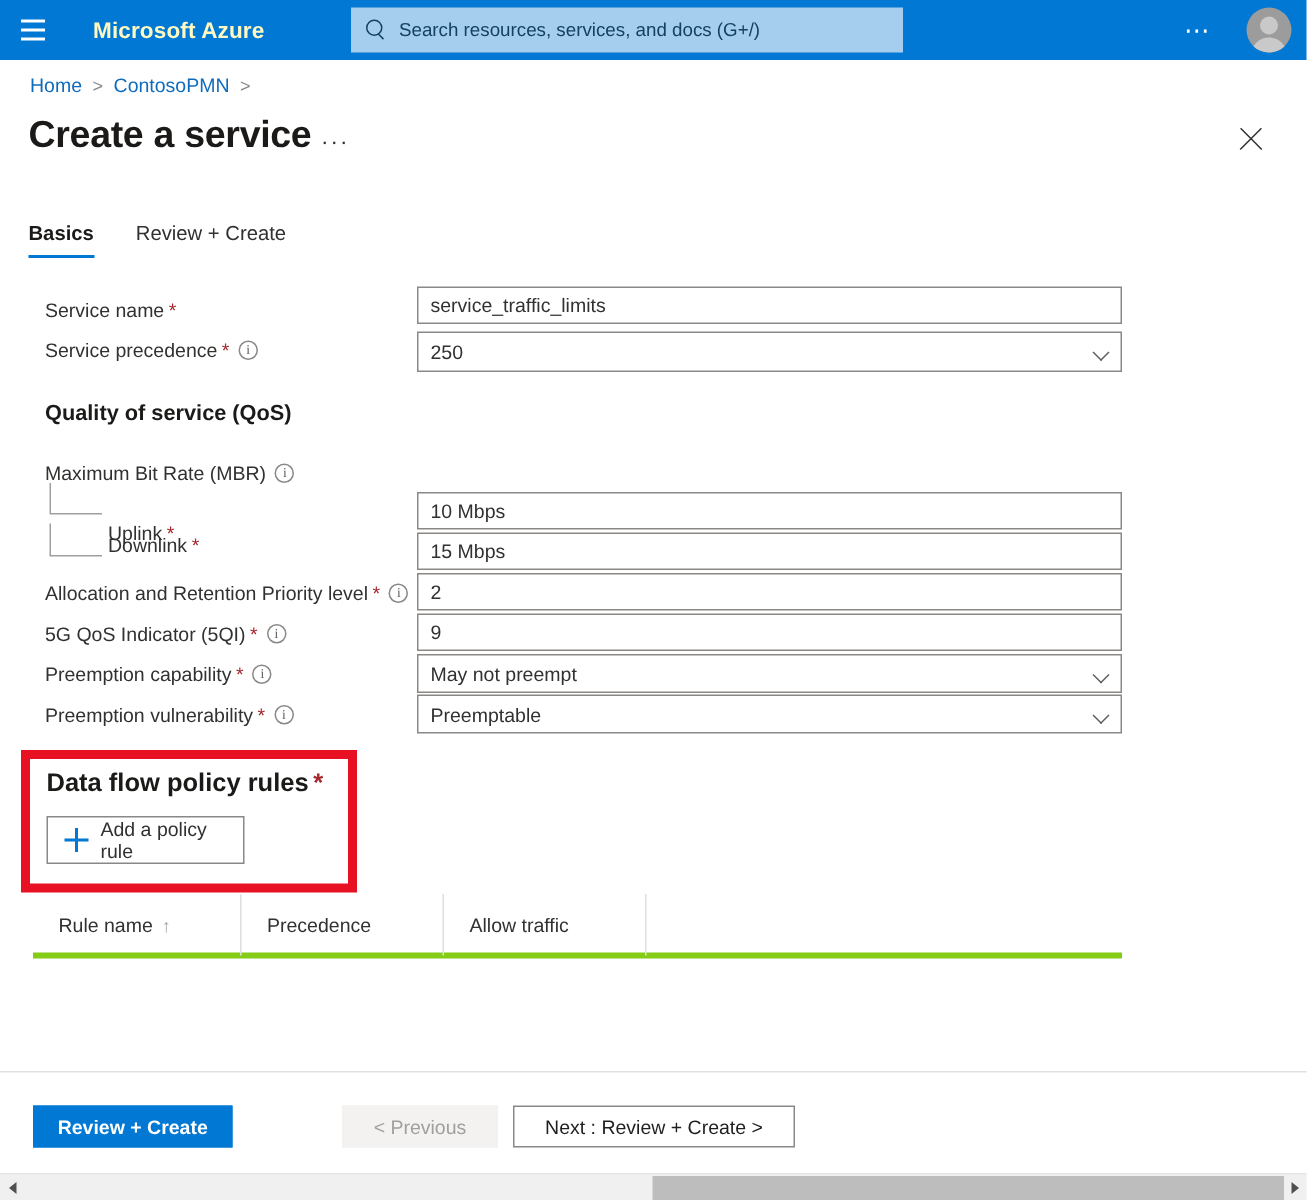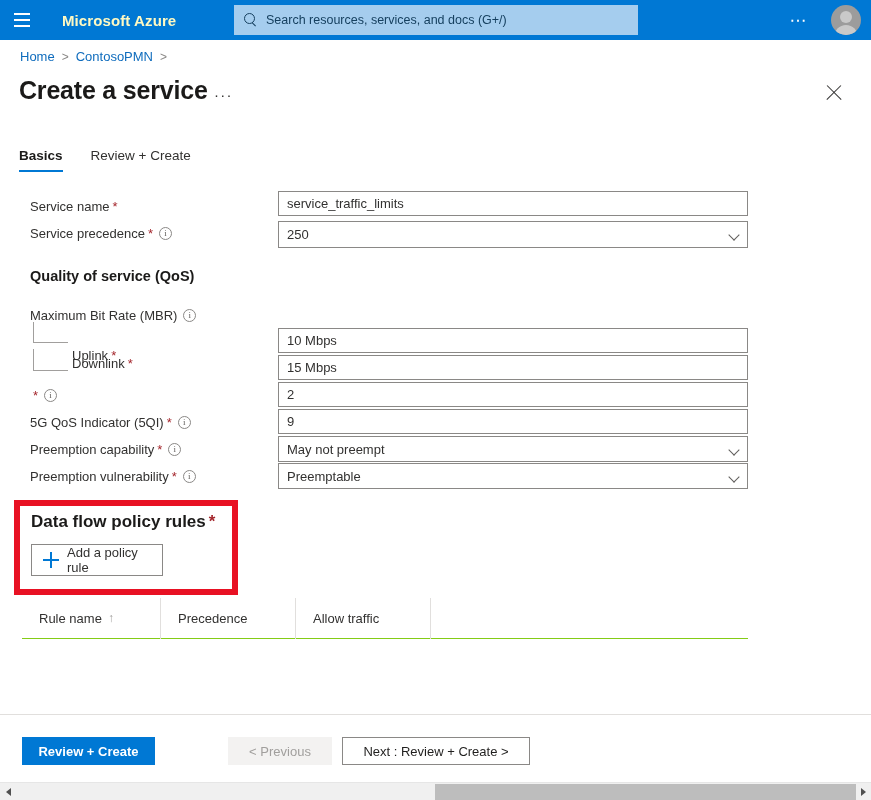--- a/index.html
+++ b/index.html
@@ -32,21 +32,21 @@
   .brand {
     color: #fef9c3;
     font-size: 15px;
     font-weight: bold;
     letter-spacing: .1px;
     margin-left: 18px;
     white-space: nowrap;
   }
   .search-box {
     position: absolute; left: 234px; top: 5px;
-    width: 404px; height: 30px;
+    width: 368px; height: 30px;
     background: #a5cdee;
     display: flex; align-items: center;
     padding: 0 8px;
     cursor: text;
   }
   .search-box .mag {
     width: 14px; height: 14px; position: relative; flex: 0 0 auto;
     margin: 0 8px 0 2px;
   }
   .search-box .mag::before {
@@ -200,21 +200,21 @@
     content: ""; position: absolute; left: 7px; top: 0;
     width: 1.6px; height: 16px; background: #0078d4;
   }
 
   
   .table {
     position: absolute; left: 22px; top: 598px; width: 726px;
   }
   .thead {
     display: flex; height: 41px; align-items: center;
-    border-bottom: 1px solid #84cc16;
+    border-bottom: 4px solid #84cc16;
     justify-content: space-between;
   }
   .th {
     font-size: 13px; color: #323130; height: 41px;
     display: flex; align-items: center; padding-left: 17px;
     border-left: 1px solid #e1dfdd; cursor: pointer;
     white-space: nowrap;
   }
   .th:first-child { border-left: none; padding-left: 17px; }
   .sort-arrow { color: #a19f9d; margin-left: 6px; font-size: 12px; }
@@ -343,20 +343,21 @@
   </div>
   <div class="field" style="top:328px;">10 Mbps</div>
 
   <div class="lbl" style="left:72px; top:356px;">
     <span>Downlink</span>
     <span class="req">*</span>
   </div>
   <div class="field" style="top:355px;">15 Mbps</div>
 
   <div class="lbl" style="left:30px; top:388px;">
+    <span>Allocation and Retention Priority level</span>
     <span class="req">*</span>
     <span class="info">i</span>
   </div>
   <div class="field" style="top:382px;">2</div>
 
   <div class="lbl" style="left:30px; top:415px;">
     <span>5G QoS Indicator (5QI)</span>
     <span class="req">*</span>
     <span class="info">i</span>
   </div>

